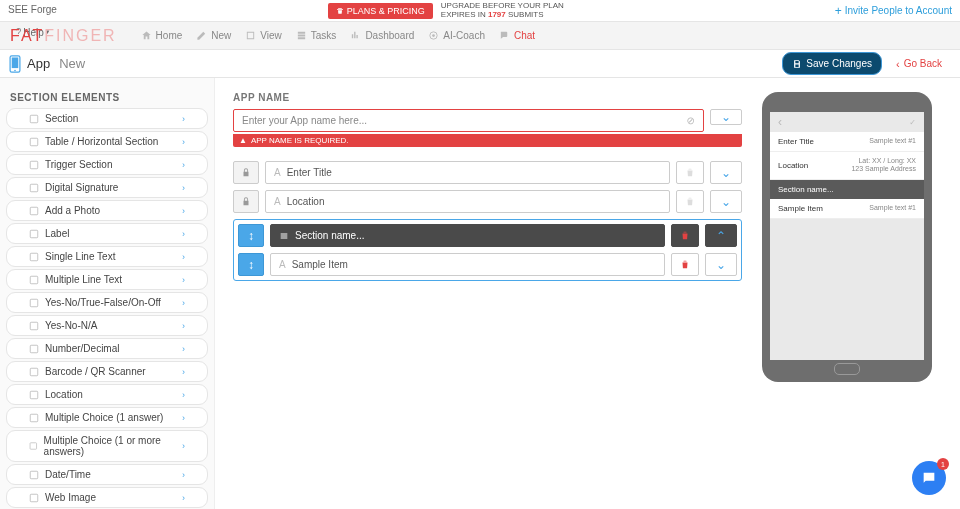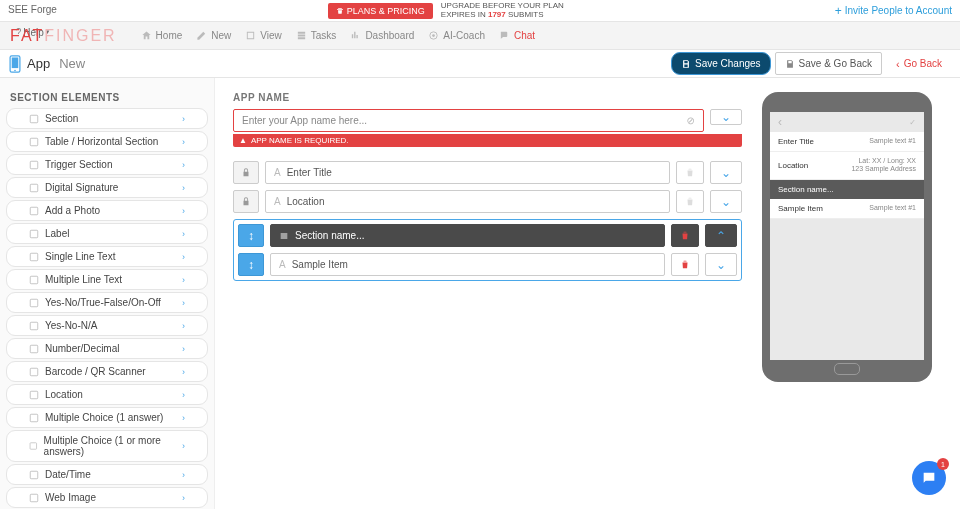--- a/index.html
+++ b/index.html
@@ -163,26 +163,20 @@
     <span>App</span>
       <span class="sub">New</span>
   </div>
   <div class="spacer"></div>
   <div class="btn btn-primary">
     <svg width="10" height="10" viewBox="0 0 24 24" fill="currentColor">
         <path d="M5 3h11l3 3v15H5V3zm3 2v5h8V5H8zm0 8v6h8v-6H8z"></path>
       </svg>
     <span>Save Changes</span>
   </div>
-  <div class="btn btn-outline" style="margin-left:4px;">
-    <svg width="10" height="10" viewBox="0 0 24 24" fill="currentColor" style="color:#888;">
-        <path d="M5 3h11l3 3v15H5V3zm3 2v5h8V5H8z"></path>
-      </svg>
-    <span>Save &amp; Go Back</span>
-  </div>
   <div class="btn btn-danger" style="margin-left:4px;">
     <span style="font-size:11px;">‹</span>
       <span>Go Back</span>
   </div>
 </div>
 
 <div class="body">
 
   <div class="sidebar">
     <div class="side-h">SECTION ELEMENTS</div>

